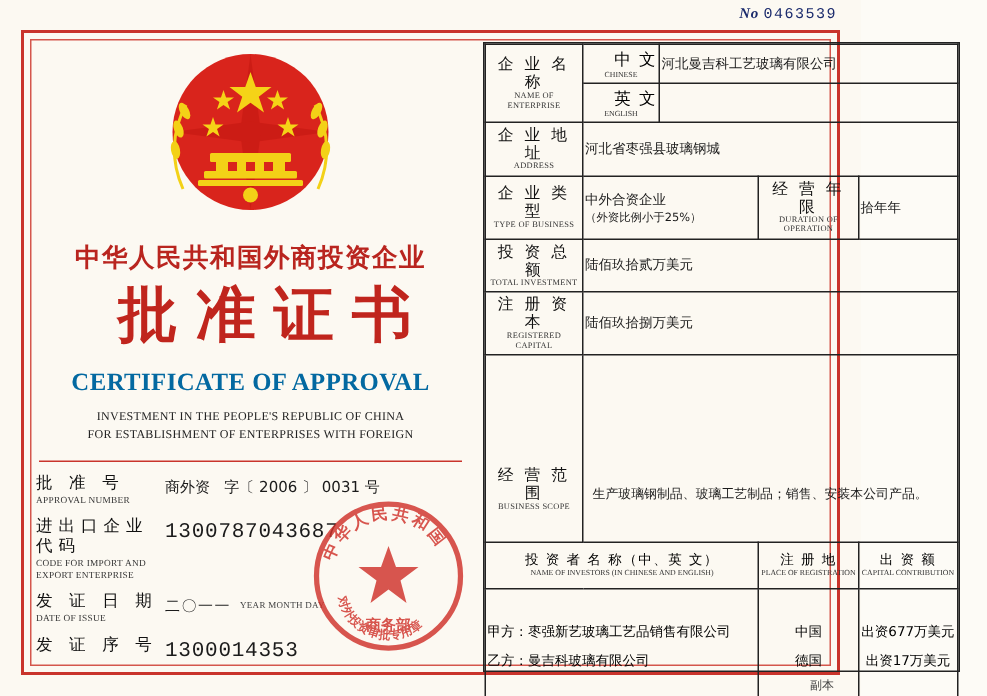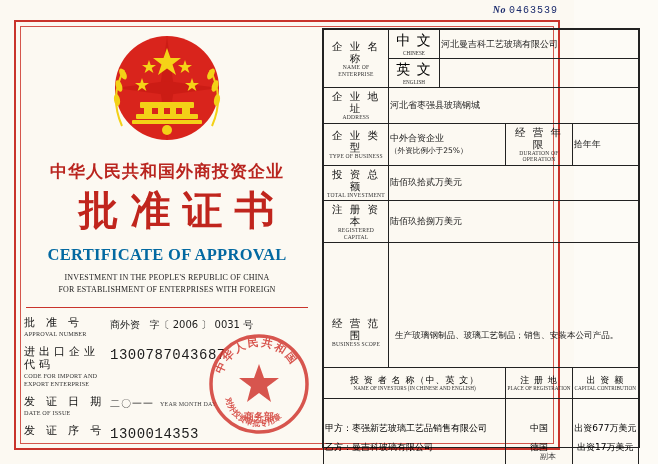--- a/index.html
+++ b/index.html
@@ -198,21 +198,21 @@
     font-family:"DejaVu Sans", sans-serif;
     font-size:8.6px;
     color:#1b1b1b;
     padding-left:5px;
   }
   .val small{font-size:7.6px;}
   .sub-lab{
     width:48px;
     text-align:center;
   }
-  .sub-lab .cn{font-size:14px;letter-spacing:1px;display:block;font-family:"DejaVu Sans",sans-serif;}
+  .sub-lab .cn{font-size:11px;letter-spacing:1px;display:block;font-family:"DejaVu Sans",sans-serif;text-align:right;}
   .sub-lab .en{font-size:5.2px;display:block;font-family:"Liberation Serif",serif;color:#333;}
   .scope-cell{height:120px;vertical-align:top;}
   .scope-cell .val{padding-top:62px;}
   .inv-head td{
     text-align:center;
     height:26px;
     line-height:1.2;
   }
   .inv-head .cn{display:block;font-family:"DejaVu Sans",sans-serif;font-size:9px;letter-spacing:1px;}
   .inv-head .en{display:block;font-family:"Liberation Serif",serif;font-size:5.2px;color:#333;}

